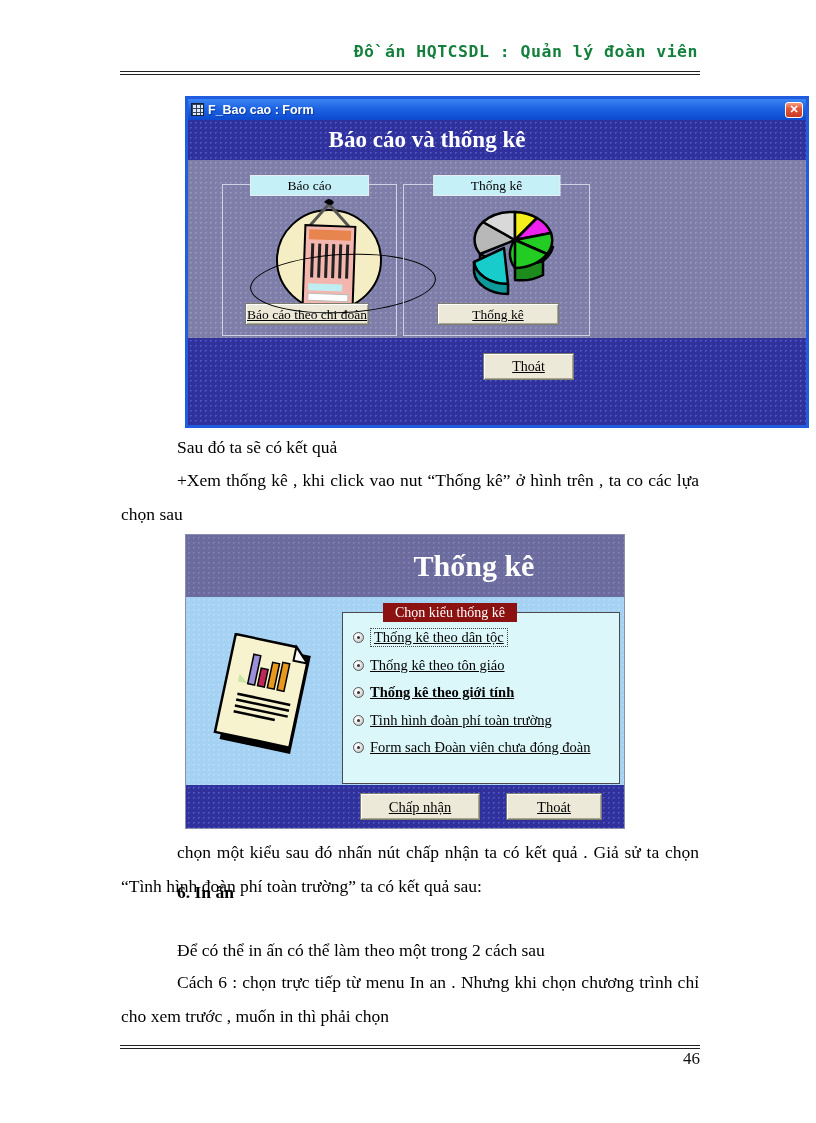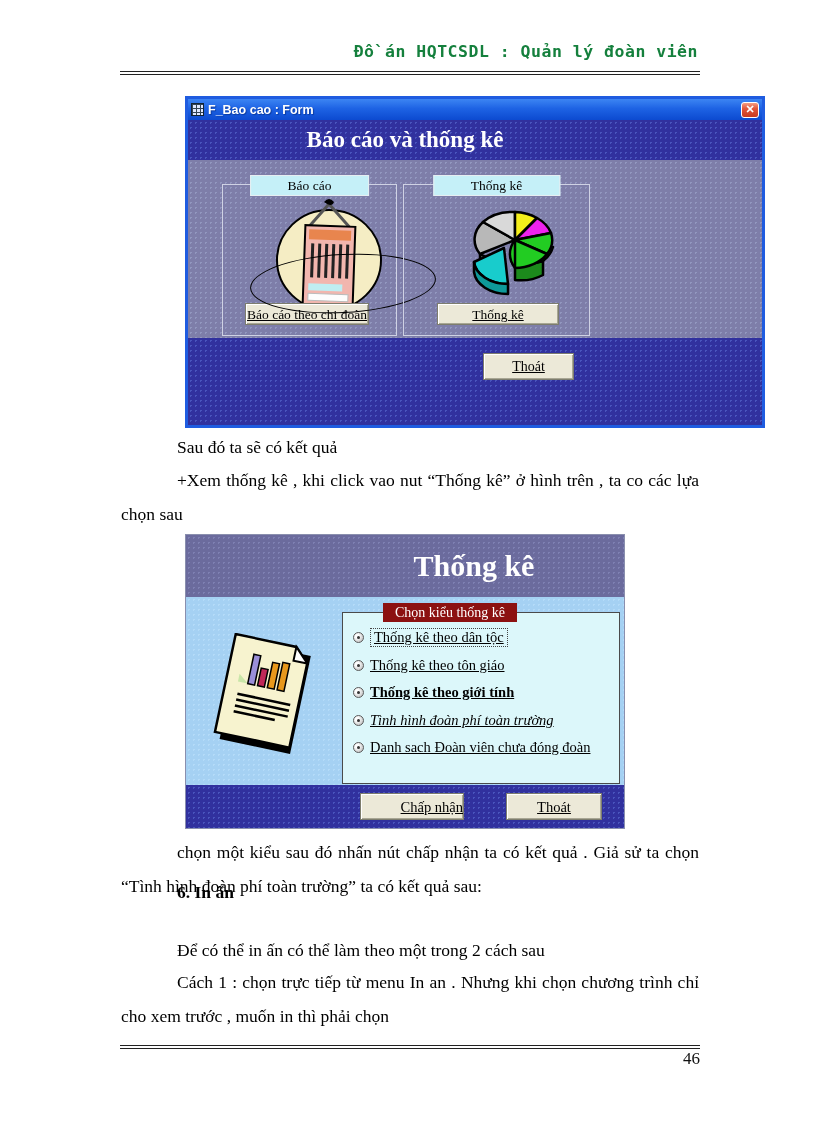--- a/index.html
+++ b/index.html
@@ -23,21 +23,21 @@
   }
   
   .para{
     position:absolute;left:121px;width:578px;margin:0;
     font-size:17.5px;line-height:33.5px;text-indent:56px;text-align:justify;color:#000;
   }
   .para.single{text-align:left;}
   .para.bold{font-weight:bold;}
   
   .win1{
-    position:absolute;left:185px;top:96px;width:580px;height:332px;
+    position:absolute;left:185px;top:96px;width:624px;height:332px;
     border:3px solid #1f5ce0;box-sizing:border-box;background:#31319e;
   }
   .titlebar{
     position:absolute;left:0;top:0;right:0;height:21px;
     background:linear-gradient(180deg,#3c85f3 0%,#1e63e4 45%,#0c4ad0 100%);
     display:flex;align-items:center;padding:0 3px;box-sizing:border-box;
     font-family:"Liberation Sans",sans-serif;
   }
   .form-icon{
     width:13px;height:13px;margin-right:4px;background:#dfe8ff;border:1px solid #123;
@@ -129,21 +129,21 @@
     background:radial-gradient(circle at 35% 35%,#ffffff 20%,#c9c9c9 75%,#9a9a9a);
     border:1px solid #5a5a5a;box-sizing:border-box;position:relative;cursor:pointer;
   }
   .radio::after{
     content:"";position:absolute;left:3px;top:3px;width:3px;height:3px;border-radius:50%;background:#333;
   }
   .opt-label{
     margin-left:6px;font-size:14.5px;color:#000;text-decoration:underline;white-space:nowrap;cursor:pointer;
   }
   .opt-row.focused .opt-label{border:1px dotted #444;padding:0 3px;}
-  .btn-accept{left:174px;top:8px;width:104px;height:27px;line-height:26px;font-size:14.5px;text-align:right;}
+  .btn-accept{left:174px;top:8px;width:120px;height:27px;line-height:26px;font-size:14.5px;}
   .btn-thoat2{left:320px;top:8px;width:96px;height:27px;line-height:26px;font-size:14.5px;}
 </style>
 </head>
 <body>
 
 <div class="page">
 
   <div class="doc-header">Đồ án HQTCSDL : Quản lý đoàn viên</div>
   <div class="rule-double hdr-rule"></div>
 
@@ -252,38 +252,38 @@
           <div class="opt-label">Thống kê theo dân tộc</div>
         </div>
         <div class="opt-row" style="top:41px;">
           <div class="radio"></div>
           <div class="opt-label">Thống kê theo tôn giáo</div>
         </div>
         <div class="opt-row" style="top:68px;font-weight:bold;">
           <div class="radio"></div>
           <div class="opt-label">Thống kê theo giới tính</div>
         </div>
-        <div class="opt-row" style="top:96px;font-style:italic;">
+        <div class="opt-row" style="top:96px;">
           <div class="radio"></div>
           <div class="opt-label">Tình hình đoàn phí toàn trường</div>
         </div>
         <div class="opt-row" style="top:123px;">
           <div class="radio"></div>
-          <div class="opt-label">Danh sach Đoàn viên chưa đóng đoàn</div>
+          <div class="opt-label">Form sach Đoàn viên chưa đóng đoàn</div>
         </div>
       </div>
     </div>
 
     <div class="bottom2">
       <button class="xp-btn btn-accept"><span>Chấp nhận</span></button>
       <button class="xp-btn btn-thoat2"><span>Thoát</span></button>
     </div>
   </div>
 
   <p class="para" style="top:836px;">chọn một kiểu  sau đó nhấn nút chấp nhận   ta có kết quả . Giả sử ta chọn “Tình hình đoàn phí toàn trường” ta có kết quả sau:</p>
   <p class="para single bold" style="top:876px;">6. In ấn</p>
   <p class="para single" style="top:934px;">Để có thể in ấn có thể làm theo một trong 2 cách sau</p>
-  <p class="para" style="top:966px;">Cách 1 : chọn trực tiếp từ menu  In an . Nhưng khi chọn chương trình chỉ cho xem trước , muốn in thì phải chọn</p>
+  <p class="para" style="top:966px;">Cách 6 : chọn trực tiếp từ menu  In an . Nhưng khi chọn chương trình chỉ cho xem trước , muốn in thì phải chọn</p>
 
   <div class="rule-double ftr-rule"></div>
   <div class="page-number">46</div>
 
 </div>
 
 </body></html>

